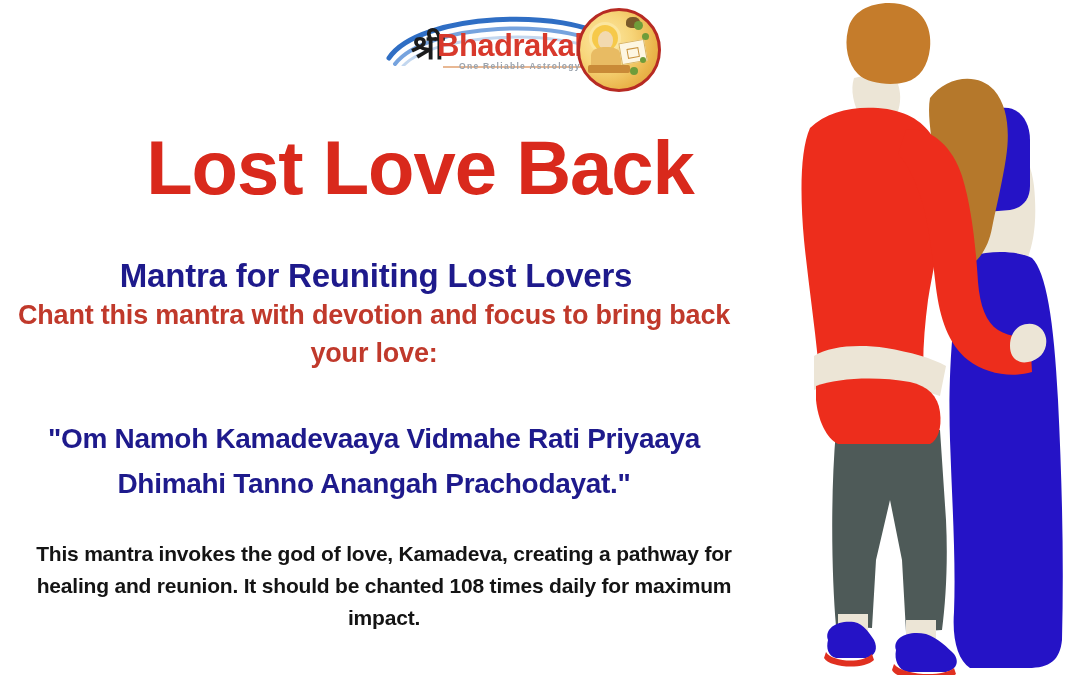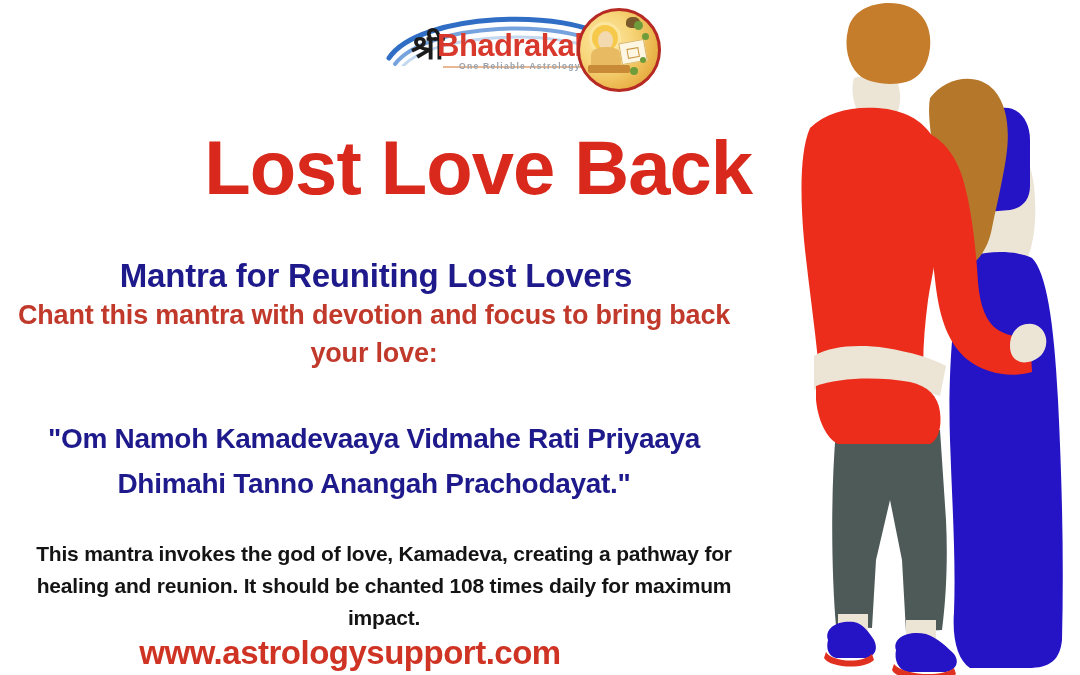--- a/index.html
+++ b/index.html
@@ -143,27 +143,28 @@
     border-radius: 45% 45% 35% 35%;
     background: #7a5a2a;
   }
 
   
   .headline {
     position: absolute;
     left: 0;
     top: 128px;
     width: 752px;
-    text-align: right;
+    text-align: center;
     font-size: 76px;
     line-height: 1.05;
     font-weight: bold;
     color: #d9291c;
     letter-spacing: -1px;
     font-family: "Liberation Sans", sans-serif;
+    padding-left: 44px;
   }
   .subhead {
     position: absolute;
     left: 0;
     top: 257px;
     width: 752px;
     text-align: center;
     font-size: 33px;
     font-weight: bold;
     color: #1e1a8c;
@@ -272,21 +273,20 @@
   <div class="headline">Lost Love Back</div>
 
   <div class="subhead">Mantra for Reuniting Lost Lovers</div>
 
   <div class="instruction">Chant this mantra with devotion and focus to bring back your love:</div>
 
   <div class="mantra">"Om Namoh Kamadevaaya Vidmahe Rati Priyaaya Dhimahi Tanno Anangah Prachodayat."</div>
 
   <div class="explain">This mantra invokes the god of love, Kamadeva, creating a pathway for healing and reunion. It should be chanted 108 times daily for maximum impact.</div>
 
-  <div class="website">www.astrologysupport.com</div>
 
   <svg class="couple" viewBox="0 0 300 675">
 
     <path d="M196 132 C 226 128, 250 148, 254 186 C 258 226, 252 248, 246 262
              C 240 276, 232 284, 224 290 L 226 320 L 188 318 L 182 240 Z" fill="#ece5d6"></path>
 
     <path d="M74 78 C 92 74, 112 76, 118 84 C 122 96, 120 108, 116 116
              L 80 116 C 74 106, 70 90, 74 78 Z" fill="#ece5d6"></path>
 
     <path d="M68 30 C 72 8, 98 0, 120 4 C 142 8, 152 26, 150 48

